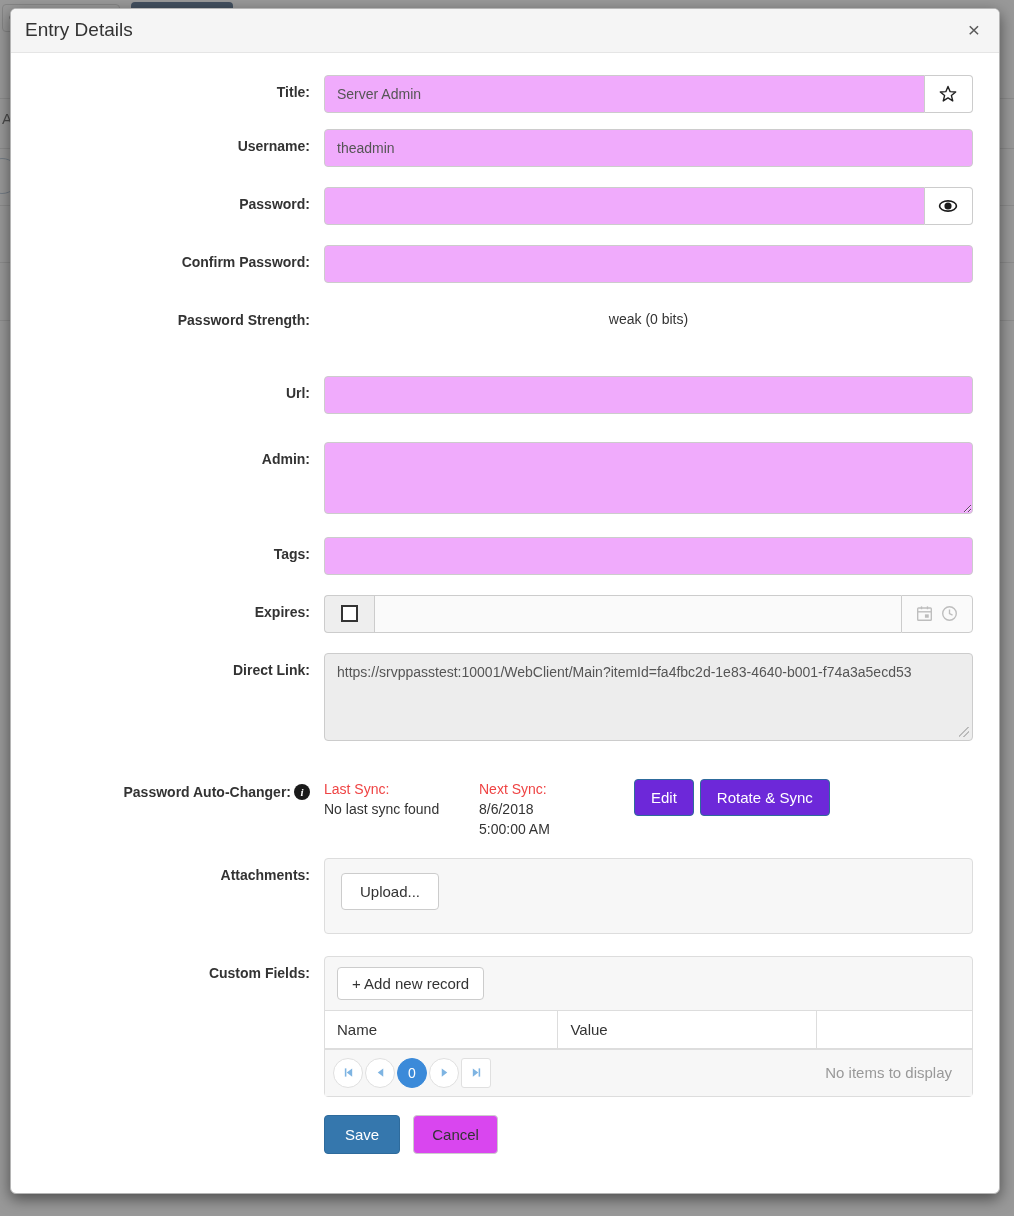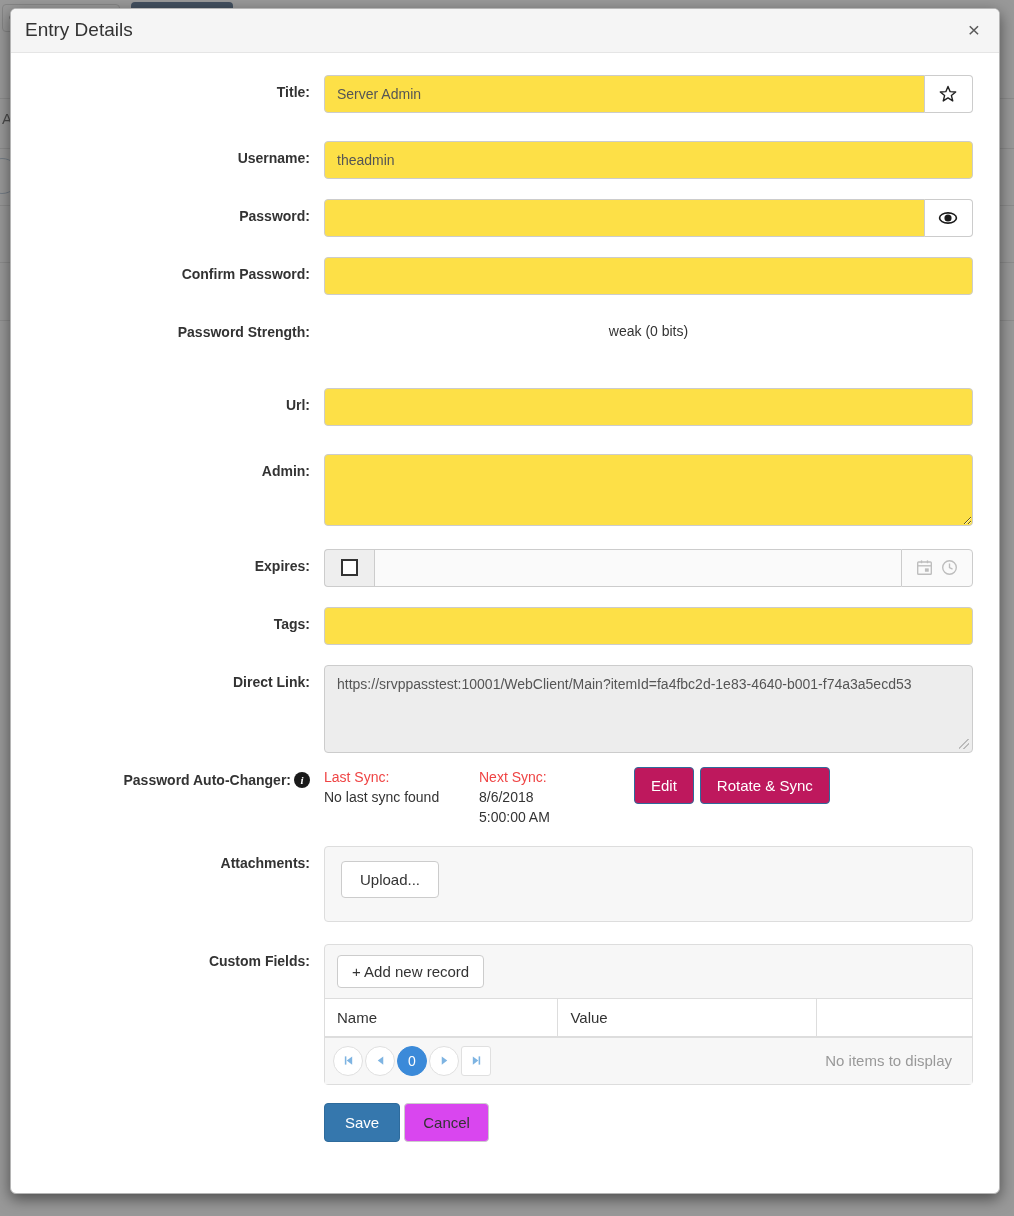--- a/index.html
+++ b/index.html
@@ -75,21 +75,21 @@
     width: 313px; flex: 0 0 313px;
     text-align: right; padding-right: 14px;
     font-weight: bold; font-size: 14px; color: #333;
     padding-top: 8px; line-height: 1.35;
   }
   .ctl { flex: 1 1 auto; position: relative; padding-right: 26px; }
 
   .inp {
     width: 100%; height: 38px;
     border: 1px solid #ccc; border-radius: 4px;
-    background: #fde047; color: #555; font-size: 14px;
+    background: #f0abfc; color: #555; font-size: 14px;
     padding: 6px 12px;
     font-family: "Liberation Sans", sans-serif;
     outline: none;
   }
   .inp::placeholder { color: #999; }
 
   .input-group { display: flex; width: 100%; }
   .input-group .inp { border-top-right-radius: 0; border-bottom-right-radius: 0; }
   .igbtn {
     width: 52px; height: 38px;
@@ -156,21 +156,21 @@
   }
 
   
   .sync-wrap { display: flex; align-items: flex-start; padding-top: 2px; gap: 0; }
   .sync-col { font-size: 14px; line-height: 1.45; }
   .sync-col .hd { font-weight: normal; color: #ef4444; }
   .sync-col .vl { color: #333; }
   #last-sync-col { width: 155px; }
   #next-sync-col { width: 155px; }
   .btn-blue {
-    background: #be185d; border: 1px solid #2e6b9c; color: #fff;
+    background: #6d28d9; border: 1px solid #2e6b9c; color: #fff;
     border-radius: 4px; font-size: 15px; padding: 9px 16px; cursor: pointer;
     font-family: "Liberation Sans", sans-serif;
   }
   .info-badge {
     display: inline-flex; align-items: center; justify-content: center;
     width: 16px; height: 16px; border-radius: 50%;
     background: #1a1a1a; color: #fff; font-size: 11px; font-weight: bold;
     font-style: italic; vertical-align: 1px; margin-left: 3px;
     font-family: "Liberation Serif", serif;
   }
@@ -210,21 +210,21 @@
     margin-right: 2px; cursor: pointer; color: #7eb4e2; font-size: 11px;
   }
   .pg.sq { border-radius: 3px; }
   .pg.active {
     background: #3b8ad9; border-color: #3b8ad9; color: #fff;
     font-size: 14px; font-weight: normal;
   }
   #pager-msg { margin-left: auto; color: #999; font-size: 15px; padding-right: 12px; }
 
   
-  #footer { padding: 0 0 0 0; display: flex; gap: 4px; }
+  #footer { padding: 0 0 0 0; display: flex; gap: 13px; }
   #save-btn {
     background: #3577ad; border: 1px solid #2e6b9c; color: #fff;
     border-radius: 4px; font-size: 15px; padding: 10px 20px; cursor: pointer;
     font-family: "Liberation Sans", sans-serif;
   }
   #cancel-btn {
     background: #d946ef; border: 1px solid #ccc; color: #333;
     border-radius: 4px; font-size: 15px; padding: 10px 18px; cursor: pointer;
     font-family: "Liberation Sans", sans-serif;
   }
@@ -250,21 +250,21 @@
 
 <div id="modal">
 
   <div id="modal-header">
     <div id="modal-title">Entry Details</div>
     <button id="modal-close">×</button>
   </div>
 
   <div id="modal-body" style="padding:22px 0 0 0;">
 
-    <div class="row" style="margin-bottom:28px;">
+    <div class="row" style="margin-bottom:16px;">
       <div class="lbl">Title:</div>
       <div class="ctl">
         <div class="input-group">
           <input class="inp" id="title-input" value="Server Admin" style="">
           <div class="igbtn">
             <span class="icon">
               <svg width="20" height="20" viewBox="0 0 24 24" fill="none" stroke="#222" stroke-width="1.7" stroke-linejoin="round">
                   <polygon points="12,3 14.6,9.2 21.2,9.6 16.1,13.9 17.7,20.3 12,16.7 6.3,20.3 7.9,13.9 2.8,9.6 9.4,9.2"></polygon>
                 </svg>
             </span>
@@ -316,20 +316,27 @@
       <div class="lbl">Url:</div>
       <div class="ctl">
         <input class="inp" id="url-input" value="" style="">
       </div>
     </div>
 
     <div class="row" style="margin-bottom:20px;">
       <div class="lbl">Admin:</div>
       <div class="ctl">
         <textarea class="inp" id="notes-area" style=""></textarea>
+      </div>
+    </div>
+
+    <div class="row" style="margin-bottom:20px;">
+      <div class="lbl">Tags:</div>
+      <div class="ctl">
+        <input class="inp" id="tags-input" value="" style="">
       </div>
     </div>
 
     <div class="row" style="margin-bottom:20px;">
       <div class="lbl">Expires:</div>
       <div class="ctl">
         <div class="expires-group">
           <div class="chk-addon">
             <div class="chkbox"></div>
           </div>
@@ -348,28 +355,21 @@
               <svg width="17" height="17" viewBox="0 0 20 20" fill="none" stroke="#bdbdbd" stroke-width="1.6">
                 <circle cx="10" cy="10" r="8"></circle>
                   <polyline points="10,5.2 10,10 13.6,11.8"></polyline>
               </svg>
             </span>
           </div>
         </div>
       </div>
     </div>
 
-    <div class="row" style="margin-bottom:20px;">
-      <div class="lbl">Tags:</div>
-      <div class="ctl">
-        <input class="inp" id="tags-input" value="" style="">
-      </div>
-    </div>
-
-    <div class="row" style="margin-bottom:12px;justify-content:center;">
+    <div class="row" style="margin-bottom:36px;justify-content:center;">
       <div class="lbl">Direct Link:</div>
       <div class="ctl">
         <div id="directlink">
           <span>https://srvppasstest:10001/WebClient/Main?itemId=fa4fbc2d-1e83-4640-b001-f74a3a5ecd53</span>
           <span class="resize-grip"></span>
         </div>
       </div>
     </div>
 
     <div class="row" style="margin-bottom:18px;">

